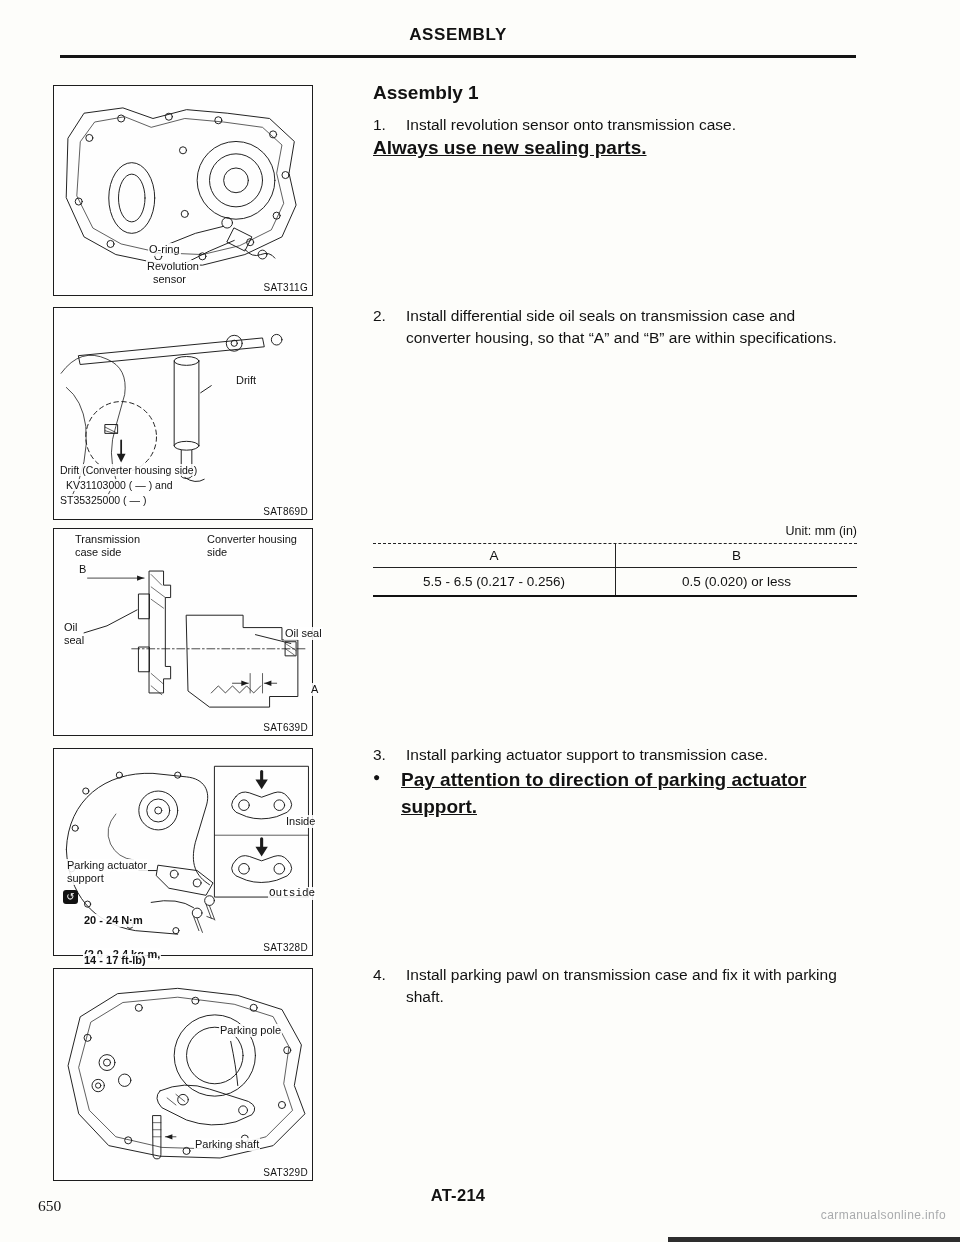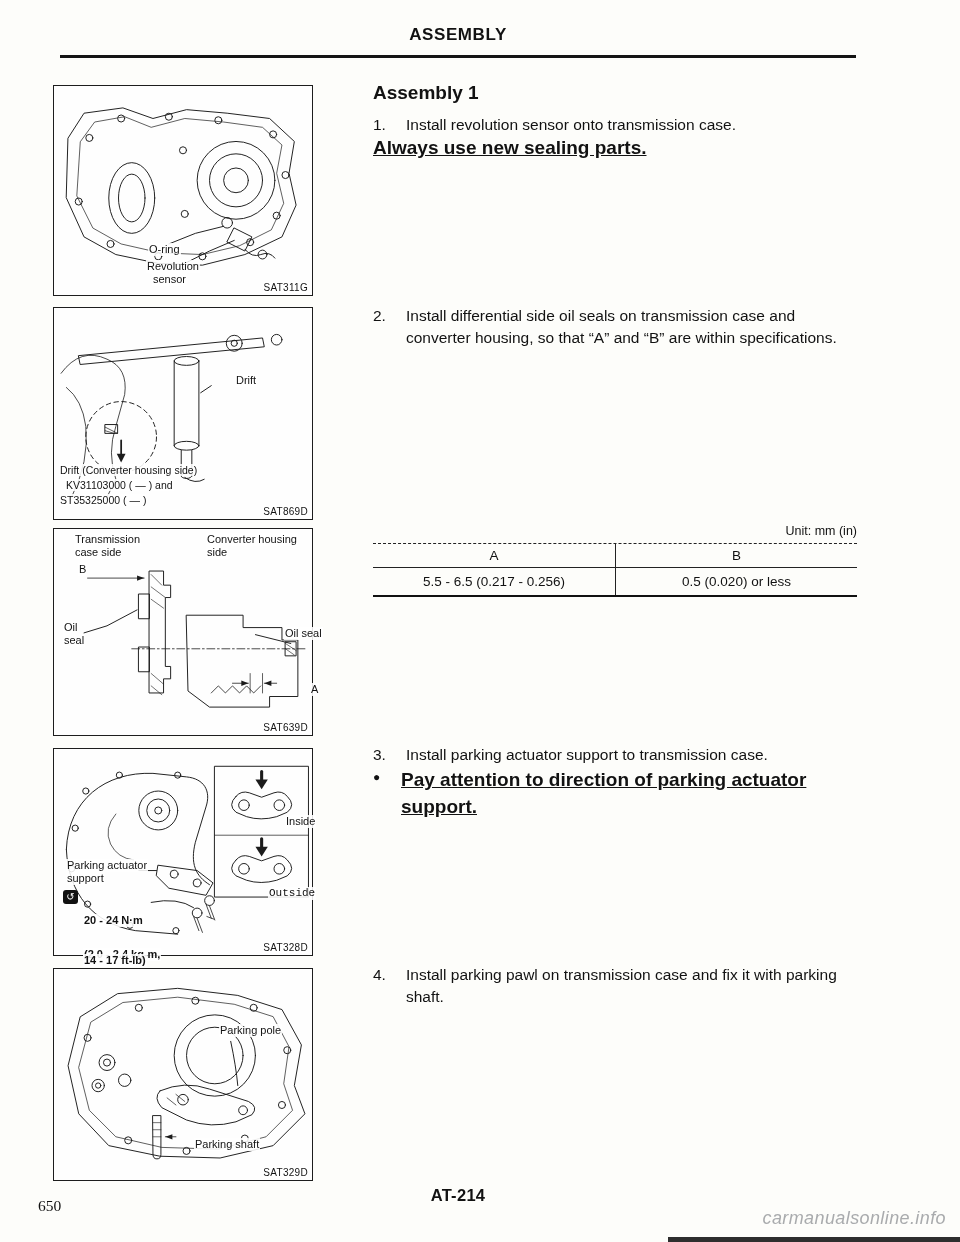--- a/index.html
+++ b/index.html
@@ -45,21 +45,21 @@
   .spec-row.head { border-bottom:1.5px solid #222; }
   .spec-cell { width:50%; text-align:center; font-size:13.5px; padding:4px 4px; }
   .spec-row.vals .spec-cell { padding:6px 4px; }
   .spec-cell + .spec-cell { border-left:1.5px solid #222; }
 
   
   .footer-code { position:absolute; top:1186px; left:60px; width:796px; text-align:center;
     font-size:16.5px; font-weight:bold; letter-spacing:.3px; }
   .page-number { position:absolute; top:1197px; left:38px; font-size:15.5px;
     font-family:"Liberation Serif", serif; }
-  .watermark { position:absolute; top:1208px; right:14px; font-size:18px; color:#a9abad; letter-spacing:.4px;font-style:italic; }
+  .watermark { position:absolute; top:1208px; right:14px; font-size:12px; color:#a9abad; letter-spacing:.4px; }
   .bottom-bar { position:absolute; bottom:0; right:0; width:292px; height:5px; background:#2e2e2e; }
 
   svg { display:block; }
 </style>
 </head>
 <body>
 
 <div class="page">
 
   <div class="header-title">ASSEMBLY</div>

